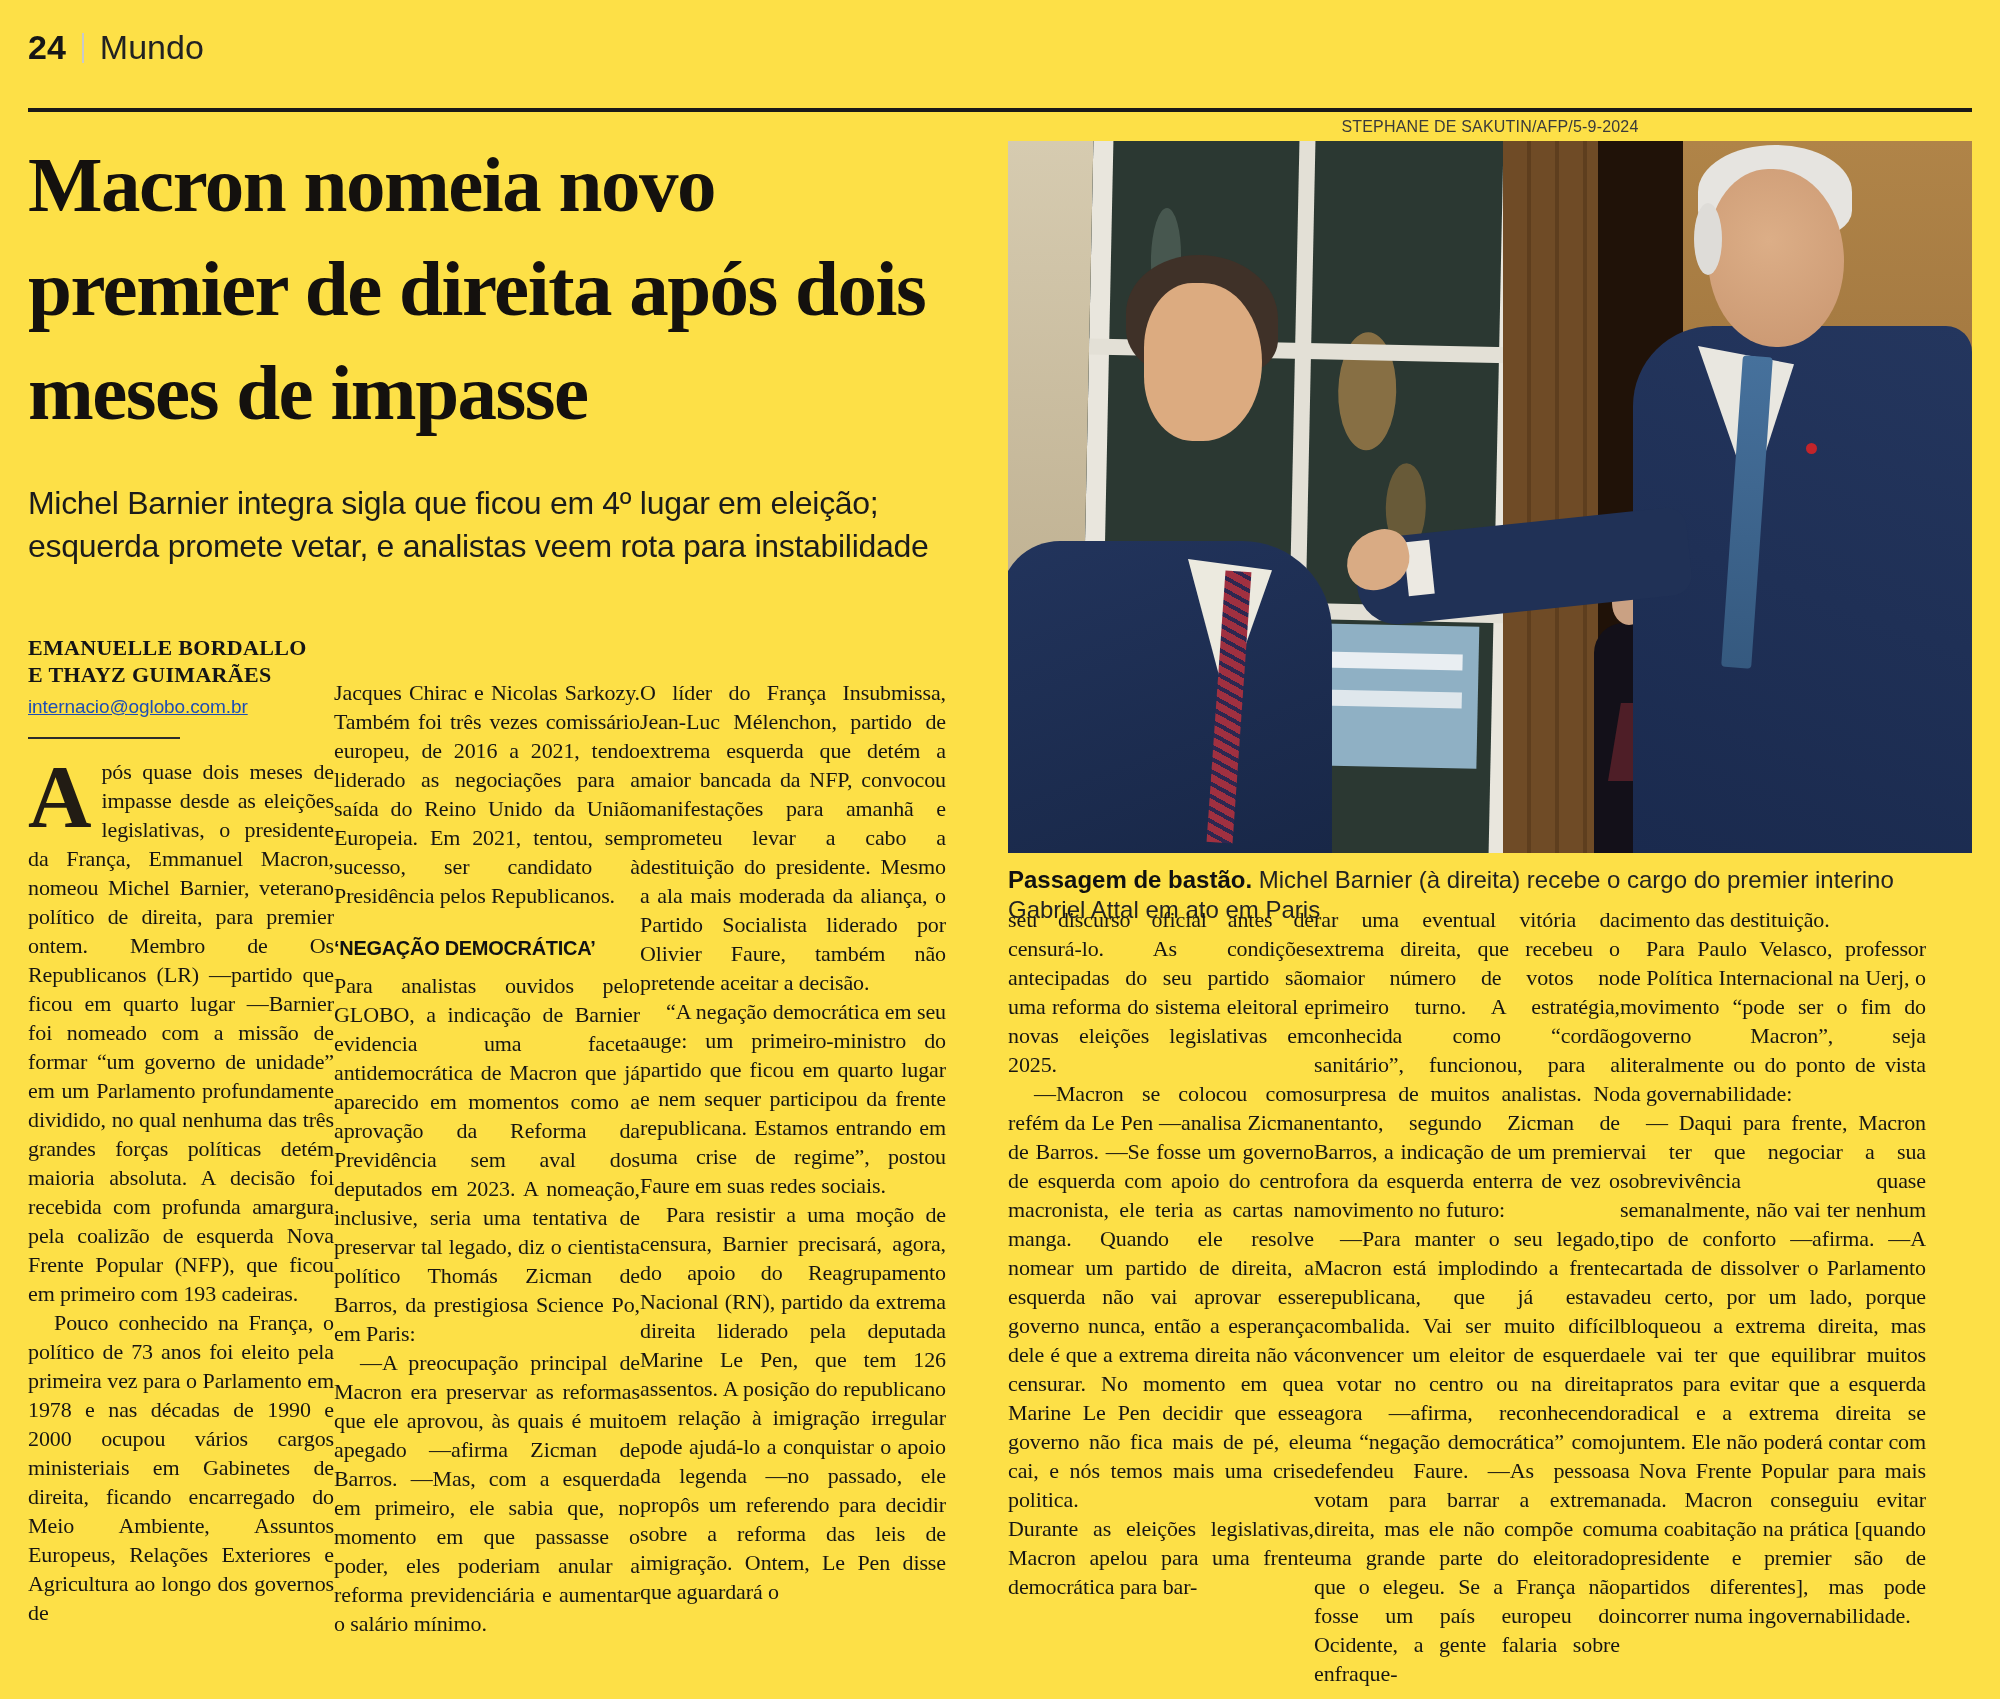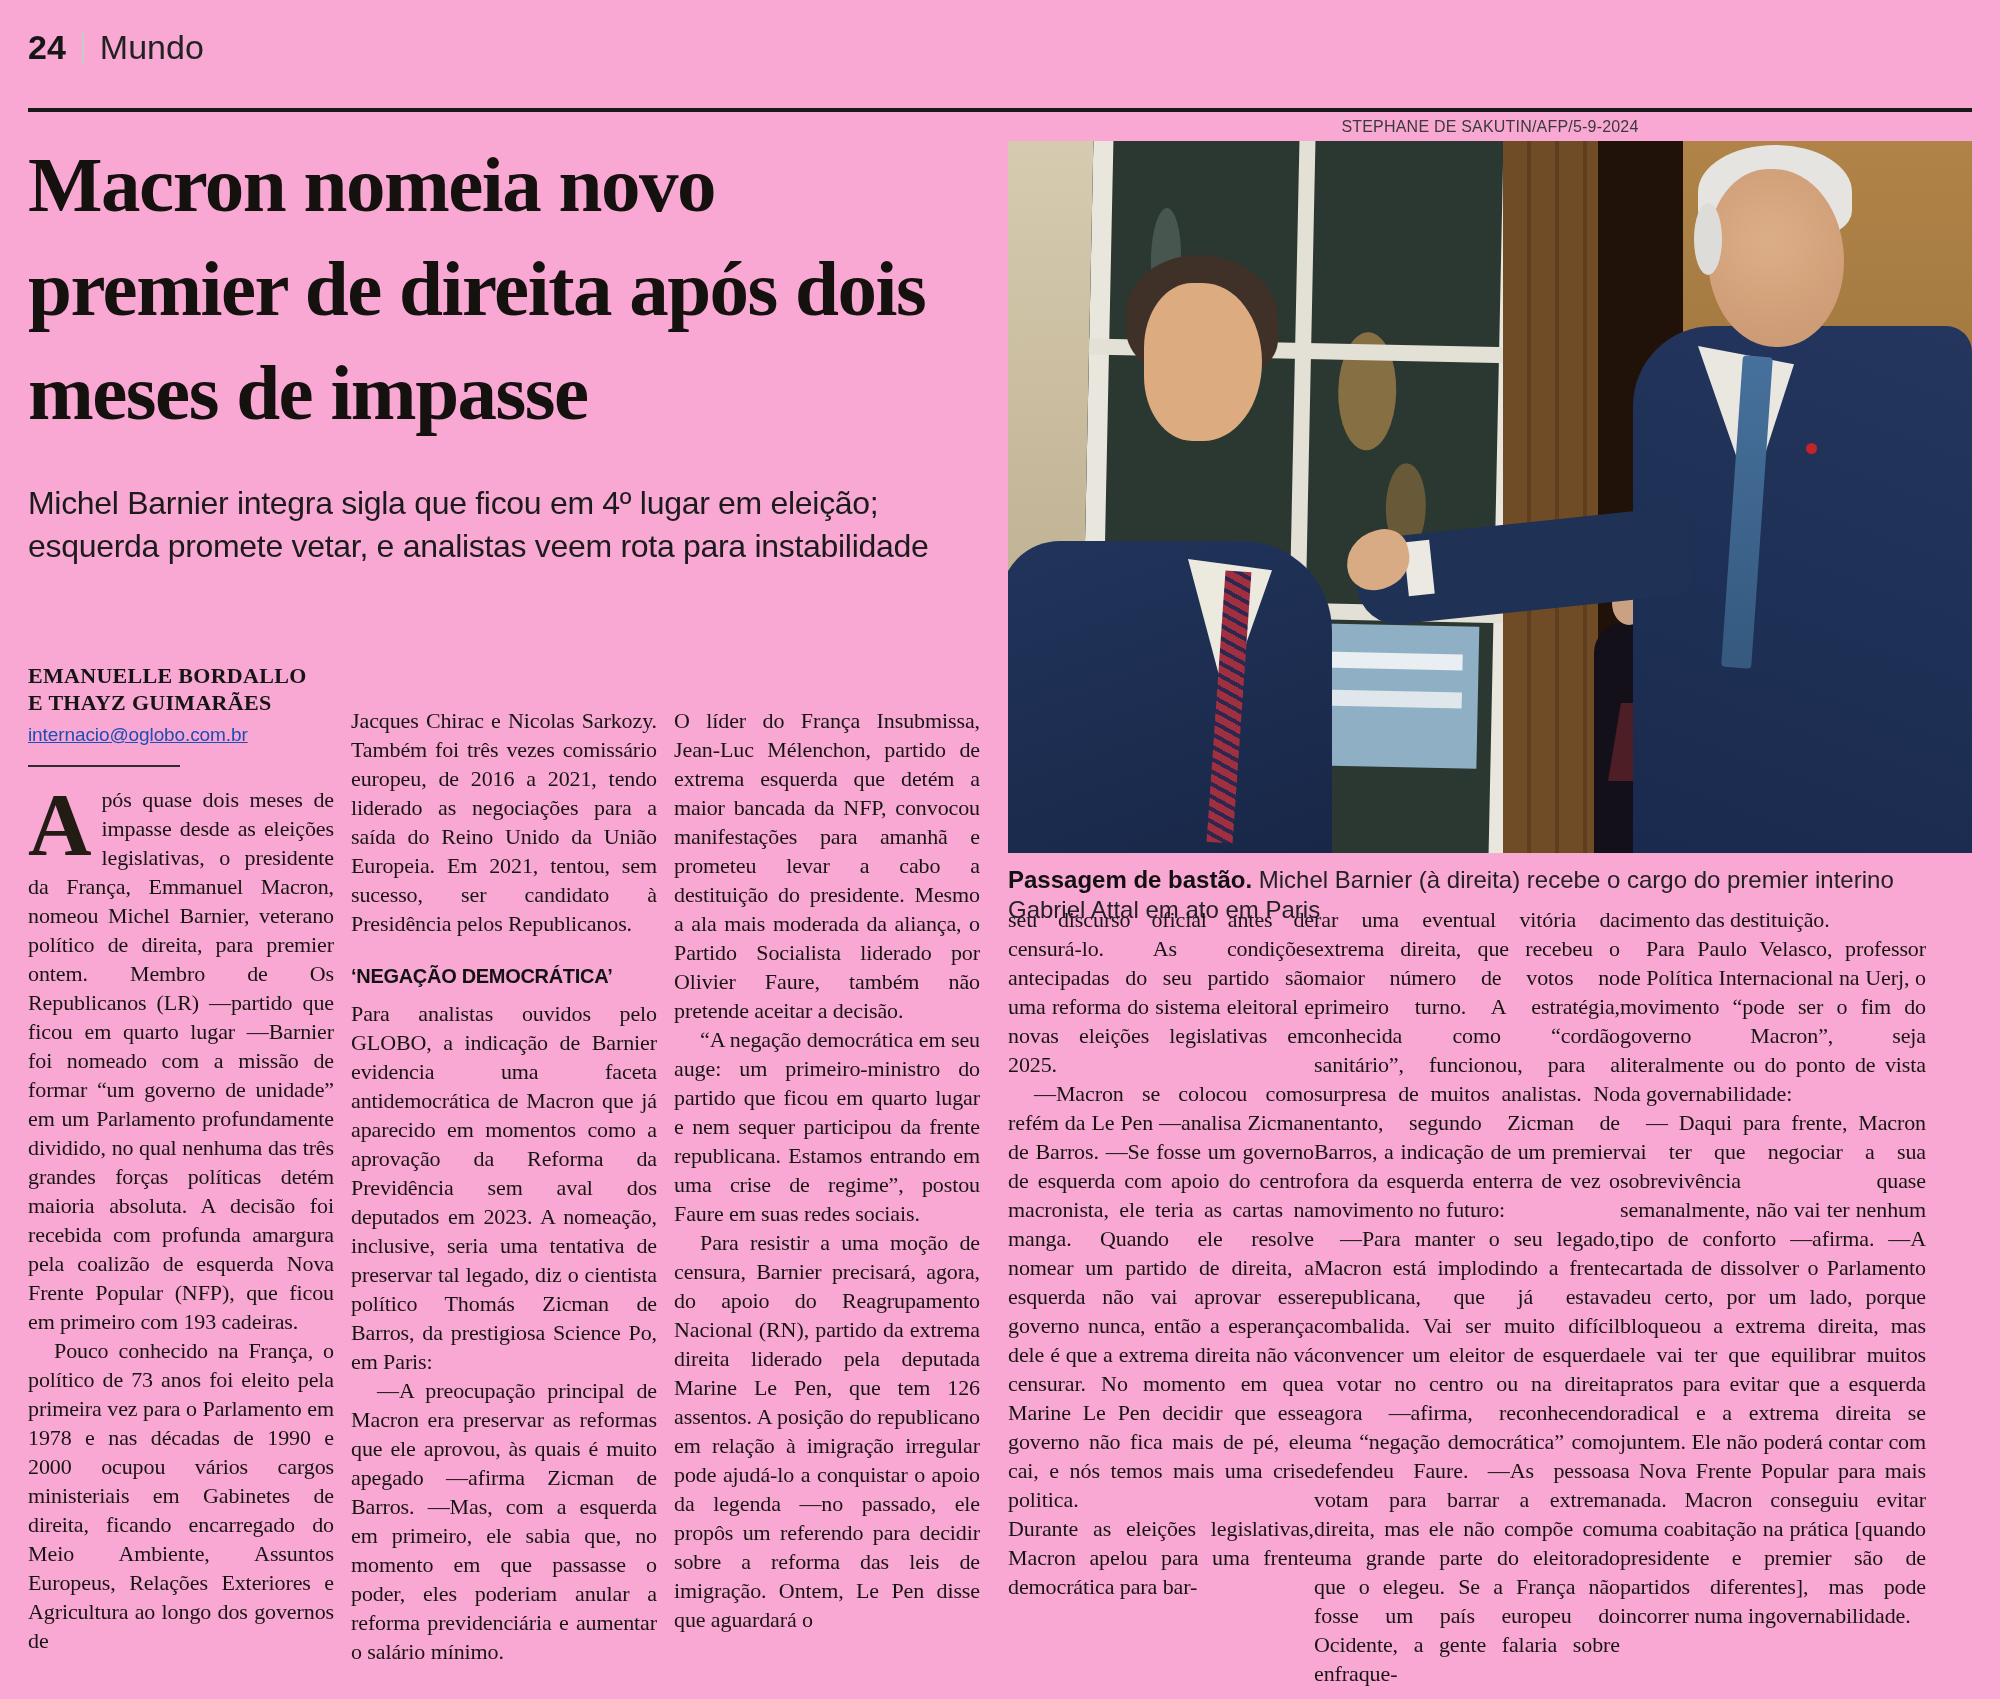--- a/index.html
+++ b/index.html
@@ -1,37 +1,37 @@
 <!DOCTYPE html>
 <html lang="pt"><head>
 <meta charset="utf-8">
 <style>
   html,body{margin:0;padding:0;}
   body{width:2000px;height:1699px;background:#fefdfb;font-family:"Liberation Serif",serif;color:#161412;}
-  .page{position:relative;width:2000px;height:1699px;overflow:hidden;background:#f9a8d4;}
+  .page{position:relative;width:2000px;height:1699px;overflow:hidden;background:#fde047;}
 
   
   .hdr{position:absolute;top:28px;left:28px;right:28px;display:flex;justify-content:space-between;align-items:center;font-family:"Liberation Sans",sans-serif;}
   .hdr-left{display:flex;align-items:center;gap:16px;}
   .hdr-page{font-size:34px;font-weight:800;color:#161616;}
   .hdr-sep{width:2px;height:30px;background:#c9c9c9;}
   .hdr-section{font-size:34px;font-weight:400;color:#222;}
   .hdr-right{display:flex;align-items:center;gap:18px;}
   .hdr-date{font-size:27px;color:#3c3c3c;letter-spacing:-0.5px;}
   .hdr-sep2{width:2px;height:34px;background:#9a9a9a;}
   .hdr-brand{font-size:37px;font-weight:800;color:#1455a4;letter-spacing:0.5px;}
   .toprule{position:absolute;top:108px;left:28px;right:28px;height:4px;background:#191919;}
 
   
   .headline{position:absolute;top:133px;left:28px;width:958px;font-size:79px;line-height:104px;font-weight:700;letter-spacing:-1.5px;color:#14110e;font-family:"Liberation Serif",serif;}
   .subheadline{position:absolute;top:482px;left:28px;width:955px;font-family:"Liberation Sans",sans-serif;font-size:32px;line-height:43px;color:#1b1b1b;letter-spacing:-0.3px;}
 
   
   .cols{display:flex;}
-  .colsL{position:absolute;top:634px;left:28px;width:952px;gap:17px;margin-top:28px;}
+  .colsL{position:absolute;top:634px;left:28px;width:952px;}
   .colsR{position:absolute;top:905px;left:1008px;width:964px;}
   .col{width:306px;font-size:22px;line-height:29px;text-align:justify;color:#171512;letter-spacing:-0.1px;}
   .colsR .col{width:306px;}
   .col p{margin:0;}
   .col p.ind{text-indent:26px;}
   .pad-top{padding-top:44px;}
   .kicker{font-family:"Liberation Sans",sans-serif;font-weight:800;font-size:20px;letter-spacing:-0.3px;color:#121212;margin:24px 0 8px;text-align:left;}
   .col4 .kicker{margin-top:28px;}
 
   

